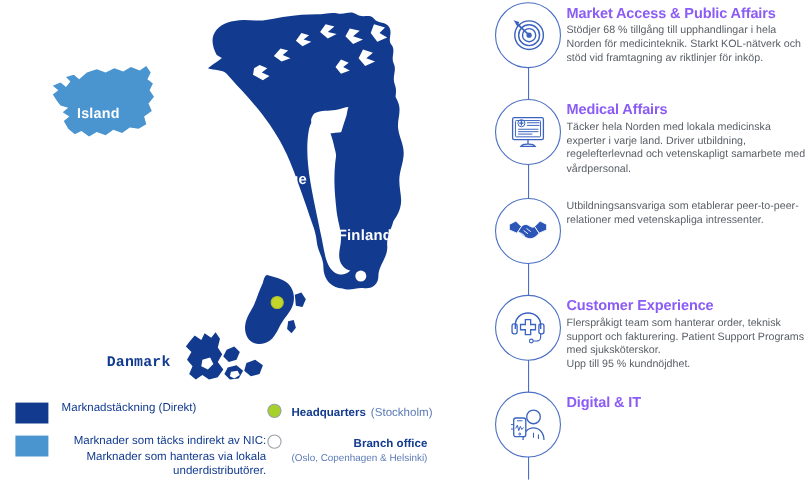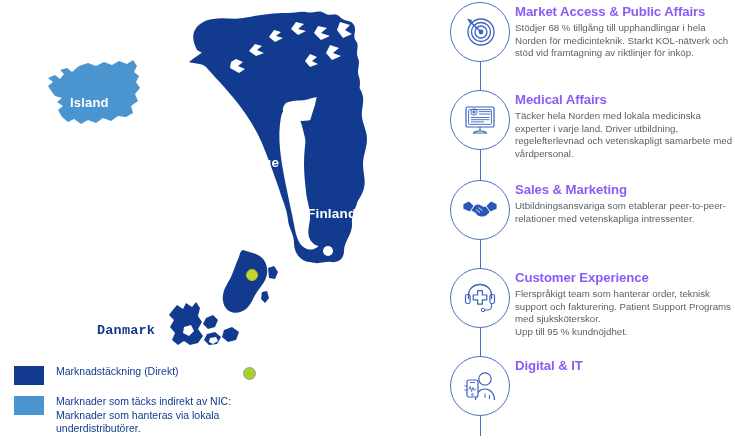--- a/index.html
+++ b/index.html
@@ -74,20 +74,21 @@
     left: 0; top: 362px;
     width: 440px; height: 79px;
   }
   .legend-col-left  { position: absolute; left: 14px;  top: 3px; width: 228px; }
   .legend-col-right { position: absolute; left: 243px; top: 3px; width: 196px; }
 
   .legend-row {
     display: flex;
     align-items: flex-start;
     margin-bottom: 10px;
+    text-align: right;
   }
   .swatch {
     width: 30px; height: 19px;
     flex: 0 0 30px;
     margin-right: 12px;
     margin-top: 1px;
   }
   .swatch.direct   { background: #123b8f; }
   .swatch.indirect { background: #4a95d0; }
 
@@ -333,20 +334,31 @@
       </div>
       <div class="legend-row">
         <div class="swatch indirect"></div>
         <div class="legend-text">Marknader som täcks indirekt av NIC: Marknader som hanteras via lokala underdistributörer.</div>
       </div>
     </div>
 
     <div class="legend-col-right">
       <div class="legend-row">
         <div class="dot-marker green"></div>
+        <div>
+          <span class="legend-strong">Headquarters</span>
+          <span class="legend-muted">(Stockholm)</span>
+        </div>
+      </div>
+      <div class="legend-row">
+        <div class="dot-marker hollow"></div>
+        <div>
+          <span class="legend-strong">Branch office</span>
+          <span class="legend-sub">(Oslo, Copenhagen &amp; Helsinki)</span>
+        </div>
       </div>
     </div>
 
   </div>
 </div>
 
 <div id="timeline">
   <div id="timeline-spine"></div>
 
   <div class="tl-item" style="top:2px;">
@@ -390,21 +402,20 @@
       <svg width="38" height="30" viewBox="0 0 38 30" fill="none" stroke="#2c55b8" stroke-width="1.1">
         <path d="M2 9 L8 6 L13 11 L9 17 L2 14 Z" fill="#2c55b8" stroke="#ffffff" stroke-width="0.8"></path>
         <path d="M36 9 L30 6 L25 11 L29 17 L36 14 Z" fill="#2c55b8" stroke="#ffffff" stroke-width="0.8"></path>
         <path d="M13 11 C15 9 17 8.4 19 9.6 C21 10.8 23 12.4 25 11
                  L29 17 C27 20 24 22 21 22 C18.5 22 16 20.6 14 18.6
                  C12.2 16.8 10.6 15 9 17 Z" fill="#2c55b8" stroke="#ffffff" stroke-width="0.8"></path>
         <path d="M15 14.5 L19 17.5 M17.5 12.6 L21.5 15.6 M13 17 L16 19.4" stroke="#ffffff" stroke-width="0.8"></path>
       </svg>
     </div>
     <div class="tl-body">
-      <p class="tl-title">Sales &amp; Marketing</p>
       <p class="tl-desc">Utbildningsansvariga som etablerar peer-to-peer-relationer med vetenskapliga intressenter.</p>
     </div>
   </div>
 
   <div class="tl-item" style="top:268px;">
     <div class="tl-icon-wrap">
       <svg width="36" height="34" viewBox="0 0 36 34" fill="none" stroke="#3b63bf" stroke-width="1.2">
         <path d="M18 3.5 C11.5 3.5 6.5 8.2 6.5 14.2 L6.5 18" stroke-width="1.3"></path>
         <path d="M29.5 18 L29.5 14.2 C29.5 8.2 24.5 3.5 18 3.5" stroke-width="1.3"></path>
         <rect x="3.5" y="13.5" width="4.6" height="9" rx="1.8"></rect>

